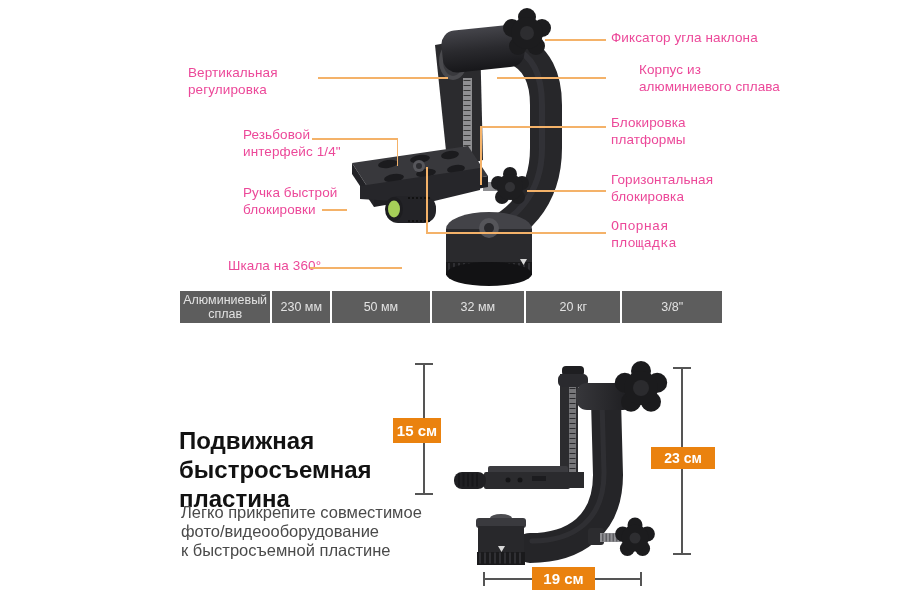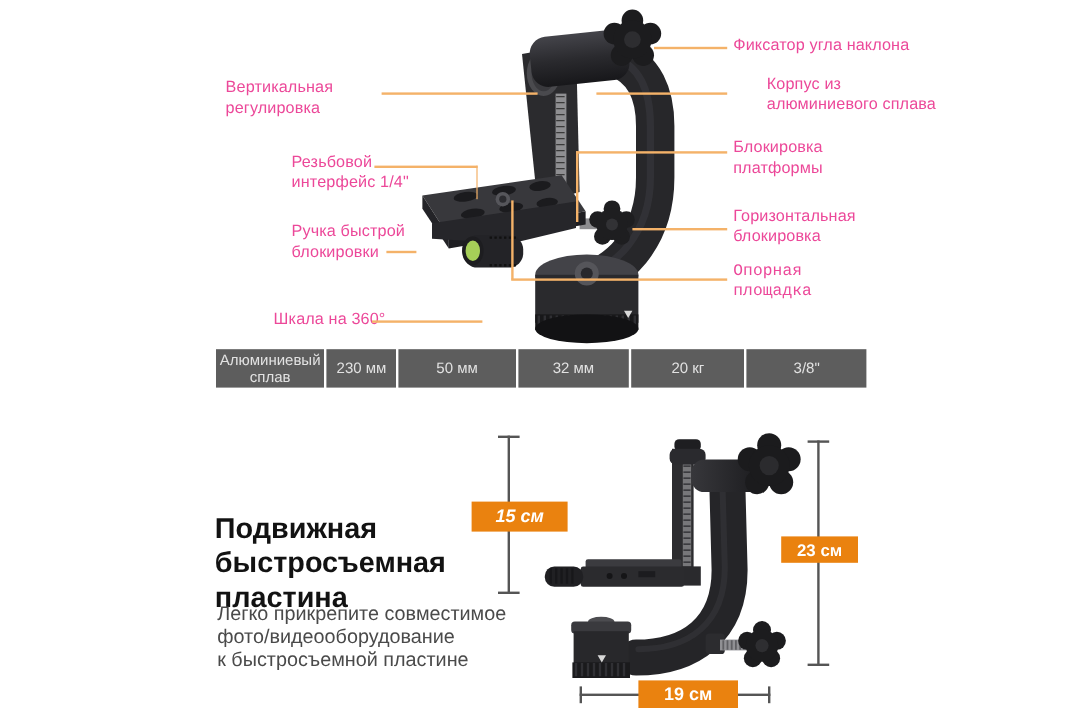--- a/index.html
+++ b/index.html
@@ -239,30 +239,30 @@
         <circle cx="185" cy="178" r="13.5"></circle>
         <circle cx="185" cy="178" r="5.5" fill="#2e2e31"></circle>
       </g>
     </g>
   </svg>
 
   <div>
     <div class="dim-line" style="left:415px;top:363px;width:18px;height:2px;"></div>
     <div class="dim-line" style="left:423px;top:363px;width:2px;height:132px;"></div>
     <div class="dim-line" style="left:415px;top:493px;width:18px;height:2px;"></div>
-    <div class="dim-badge" style="left:393px;top:418px;width:80px;height:25px;font-size:15px;font-style:italic;">15 см</div>
+    <div class="dim-badge" style="left:393px;top:418px;width:48px;height:25px;font-size:15px;">15 см</div>
   </div>
 
   <div>
     <div class="dim-line" style="left:673px;top:367px;width:18px;height:2px;"></div>
     <div class="dim-line" style="left:681px;top:367px;width:2px;height:188px;"></div>
     <div class="dim-line" style="left:673px;top:553px;width:18px;height:2px;"></div>
     <div class="dim-badge" style="left:651px;top:447px;width:64px;height:22px;font-size:14px;">23 см</div>
   </div>
 
   <div>
     <div class="dim-line" style="left:483px;top:572px;width:2px;height:14px;"></div>
     <div class="dim-line" style="left:483px;top:578px;width:159px;height:2px;"></div>
     <div class="dim-line" style="left:640px;top:572px;width:2px;height:14px;"></div>
-    <div class="dim-badge" style="left:532px;top:567px;width:83px;height:23px;font-size:15px;">19 см</div>
+    <div class="dim-badge" style="left:532px;top:567px;width:63px;height:23px;font-size:15px;">19 см</div>
   </div>
 
 </div>
 
 </body></html>

